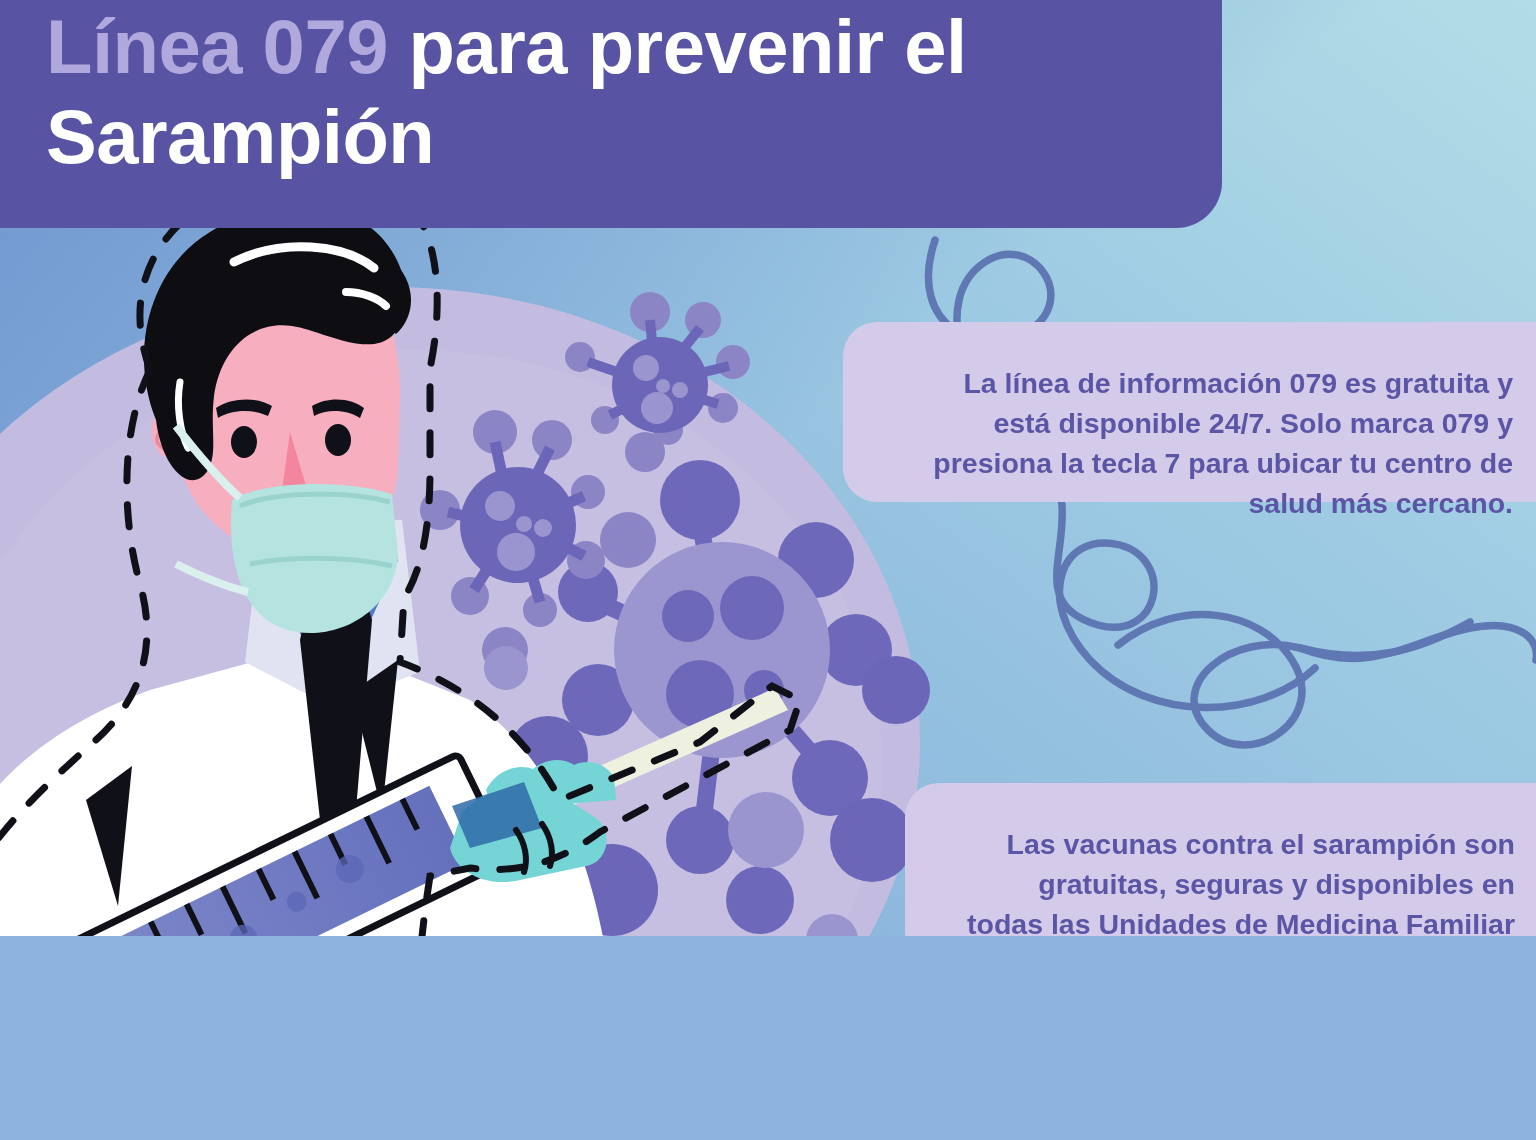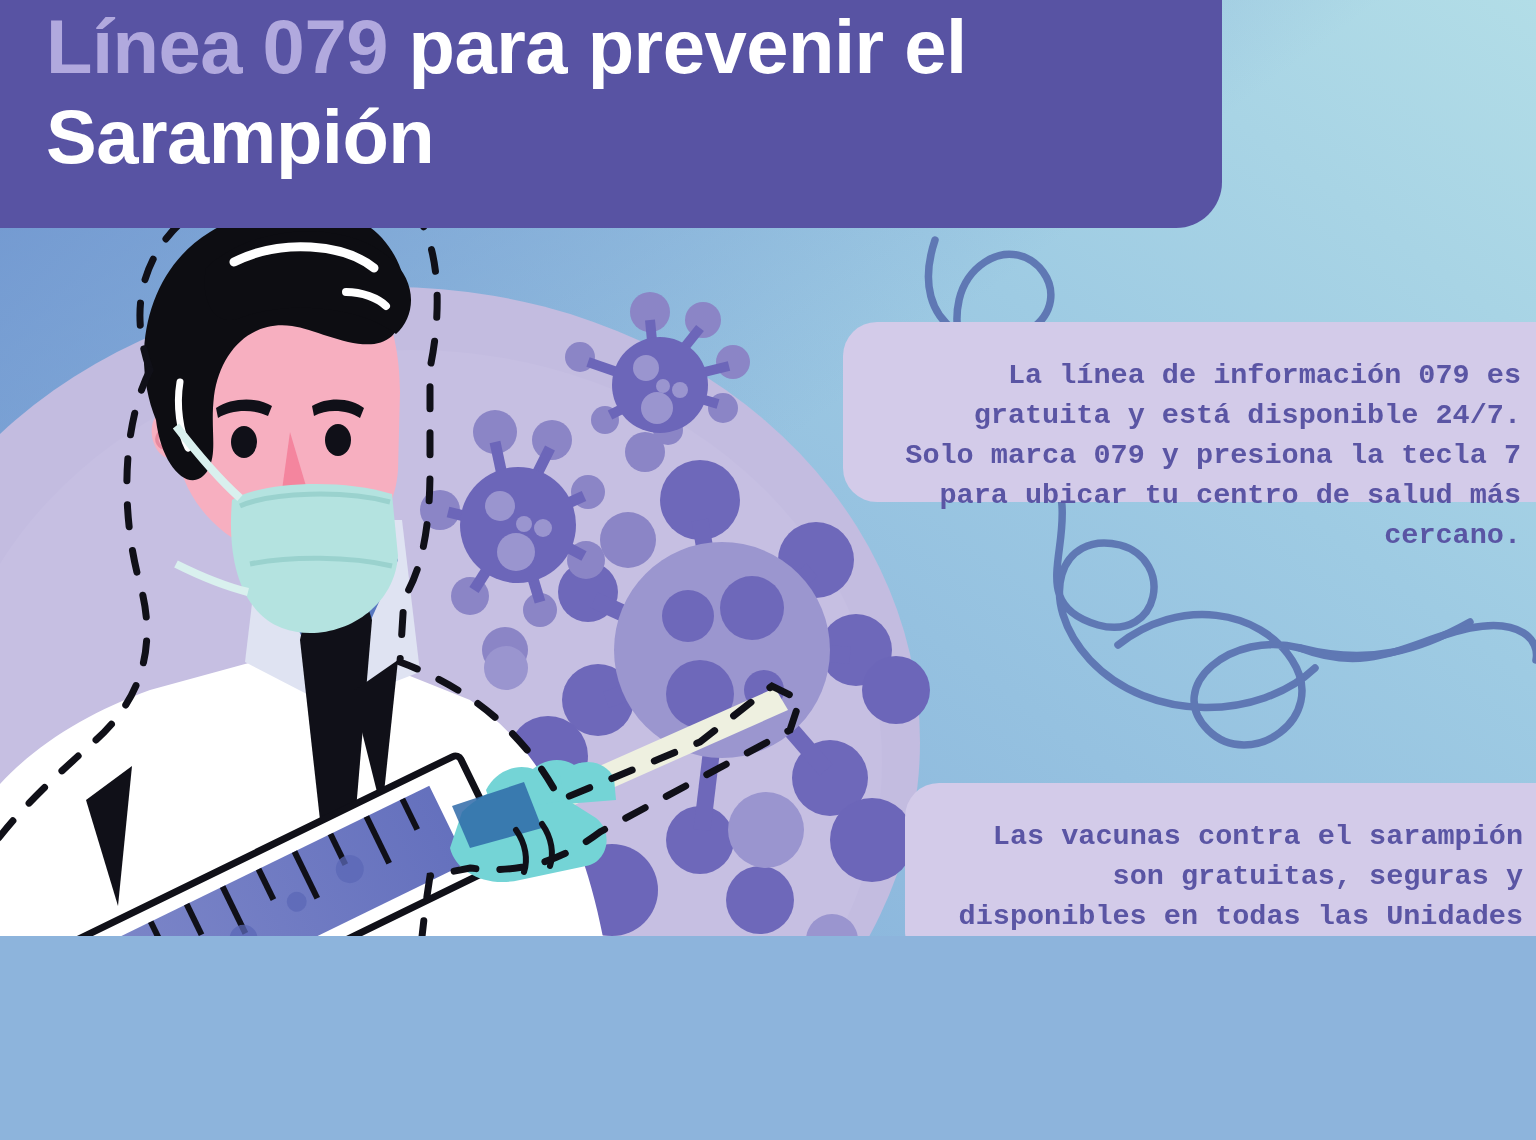--- a/index.html
+++ b/index.html
@@ -56,21 +56,21 @@
     line-height:1.40;
   }
   #callout-2 {
     left:905px; top:783px;
     width:660px; height:182px;
     border-radius:34px 0 0 34px;
     padding:26px 34px 26px 40px;
     font-size:28.5px;
     line-height:1.40;
   }
-  .callout p { margin:8px;font-family:Liberation Mono, monospace; }
+  .callout p { margin:16px; }
 </style>
 </head>
 <body>
 
 <div id="poster">
 
   <svg class="layer" viewBox="0 0 1536 1140" width="1536" height="1140" preserveAspectRatio="none">
     <defs>
       <linearGradient id="bgGrad" x1="0" y1="1" x2="1" y2="0">
         <stop offset="0%" stop-color="#7ba3d4"></stop>

